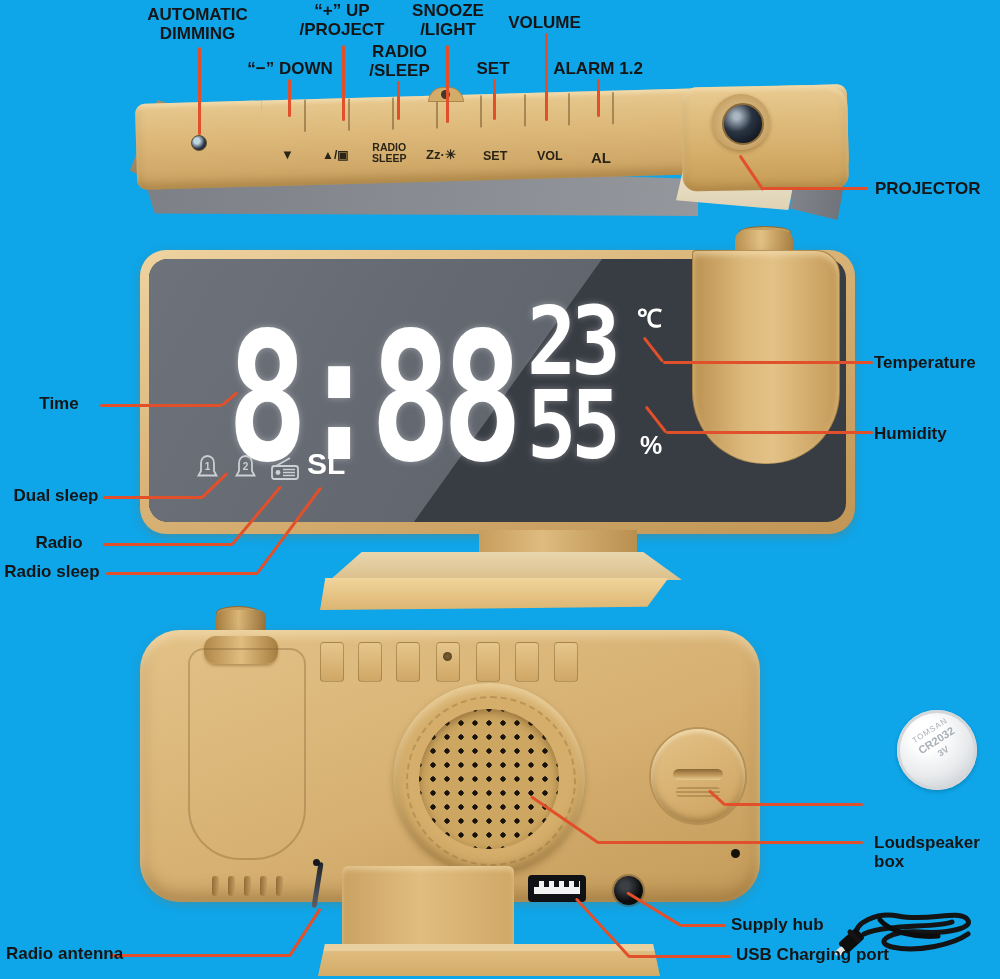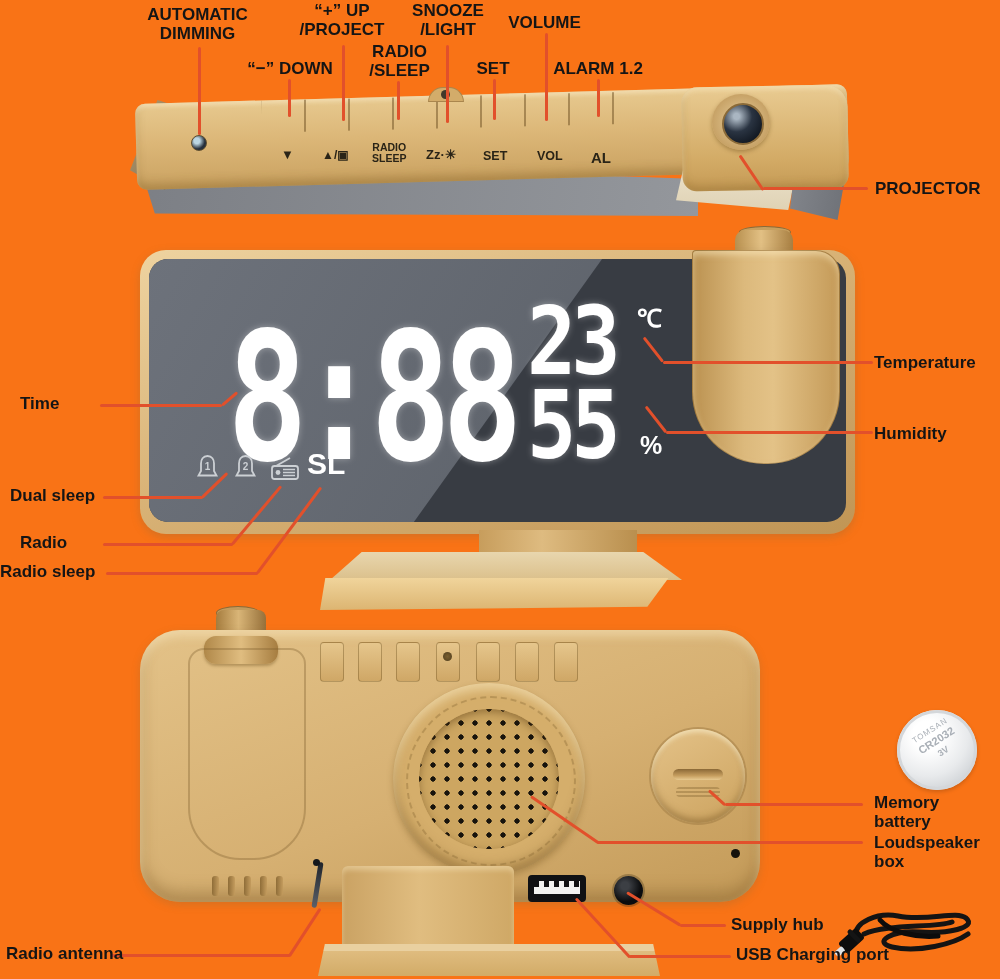--- a/index.html
+++ b/index.html
@@ -1,21 +1,21 @@
 <!DOCTYPE html>
 <html><head>
 <meta charset="utf-8">
 <style>
   html,body{margin:0;padding:0;background:#fff;}
-  .stage{position:relative;width:1000px;height:979px;background:#f97316;overflow:hidden;
+  .stage{position:relative;width:1000px;height:979px;background:#0ea5e9;overflow:hidden;
          font-family:"Liberation Sans",sans-serif;}
   .lbl{position:absolute;font-weight:bold;font-size:17px;line-height:1.12;color:#151515;
        white-space:pre-line;z-index:6;}
   .c{text-align:center;}
-  .r{text-align:left;}
+  .r{text-align:center;}
   .ln{position:absolute;background:#e2502b;height:2.5px;border-radius:2px;z-index:5;}
   .vln{position:absolute;background:#e2502b;width:2.5px;border-radius:2px;z-index:5;}
   .dln{transform-origin:left center;}
   .abs{position:absolute;}
   .mark{position:absolute;color:#2a2417;font-weight:bold;text-align:center;line-height:1.0;
         white-space:pre-line;z-index:3;}
   .seg{font-family:"DejaVu Sans Mono",monospace;font-weight:bold;color:#fff;
        text-shadow:0 0 7px rgba(255,255,255,.35);z-index:2;}
   .circle{border-radius:50%;}
 </style>
@@ -181,21 +181,20 @@
     <path d="M36 52 C34 38 58 28 78 32 C108 38 136 26 146 34 C158 44 126 50 100 48 C72 46 52 58 72 63 C98 69 134 60 148 50" stroke="#141414" stroke-width="5" fill="none" stroke-linecap="round"></path>
     <path d="M44 50 C66 40 116 44 132 38" stroke="#141414" stroke-width="5" fill="none" stroke-linecap="round"></path>
     <path d="M60 36 C70 48 96 54 118 52" stroke="#0c0c0c" stroke-width="5" fill="none" stroke-linecap="round"></path>
     <g transform="rotate(-42 30 58)">
       <rect x="20" y="51" width="24" height="14" rx="3" fill="#0d0d0d"></rect>
       <rect x="11" y="55" width="10" height="6.5" rx="2" fill="#dfe3e6"></rect>
     </g>
     <path d="M38 56 C34 52 32 50 30 48" stroke="#141414" stroke-width="5" fill="none" stroke-linecap="round"></path>
   </svg>
 
-  <div class="lbl" style="left:874px;top:793px">Memory battery</div>
   <div class="lbl" style="left:874px;top:833px">Loudspeaker box</div>
   <div class="lbl" style="left:731px;top:915px">Supply hub</div>
   <div class="lbl" style="left:736px;top:945px">USB Charging port</div>
   <div class="lbl" style="left:6px;top:944px">Radio antenna</div>
 
   <div class="ln dln" style="left:709px;top:789px;width:22px;transform:rotate(42deg)"></div>
   <div class="ln" style="left:725px;top:803px;width:138px"></div>
   <div class="ln dln" style="left:531px;top:795px;width:82px;transform:rotate(34.5deg)"></div>
   <div class="ln" style="left:597px;top:841px;width:266px"></div>
   <div class="ln dln" style="left:627px;top:891px;width:63px;transform:rotate(31.5deg)"></div>

